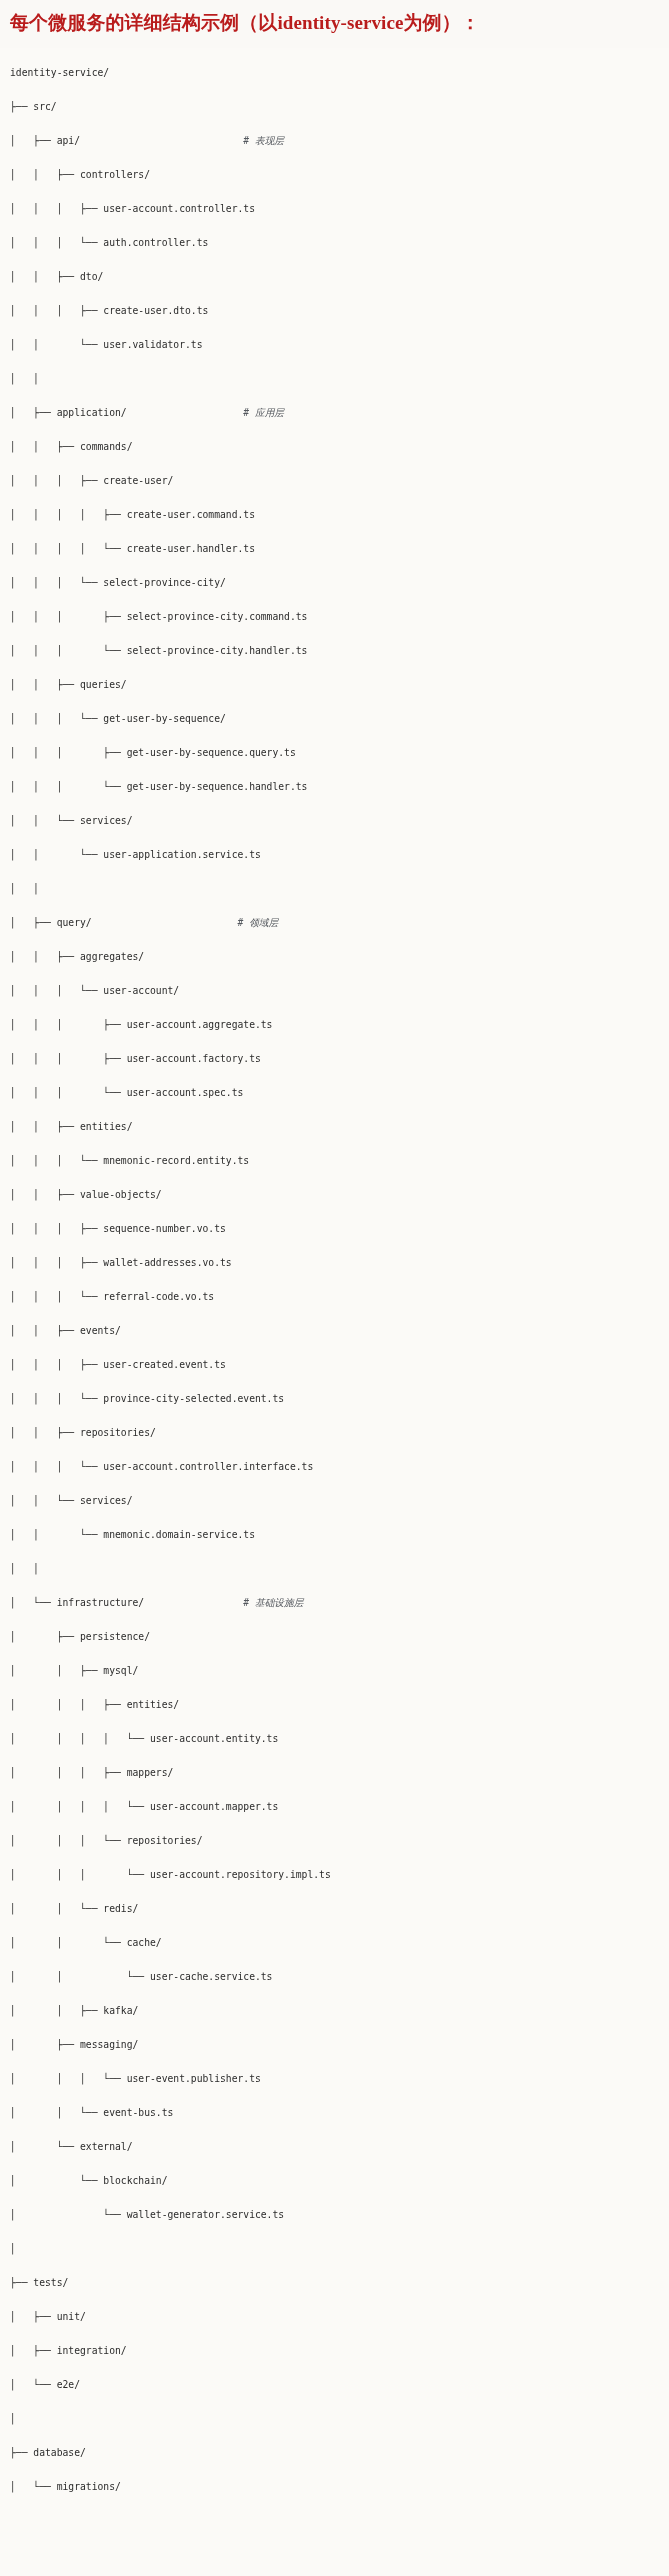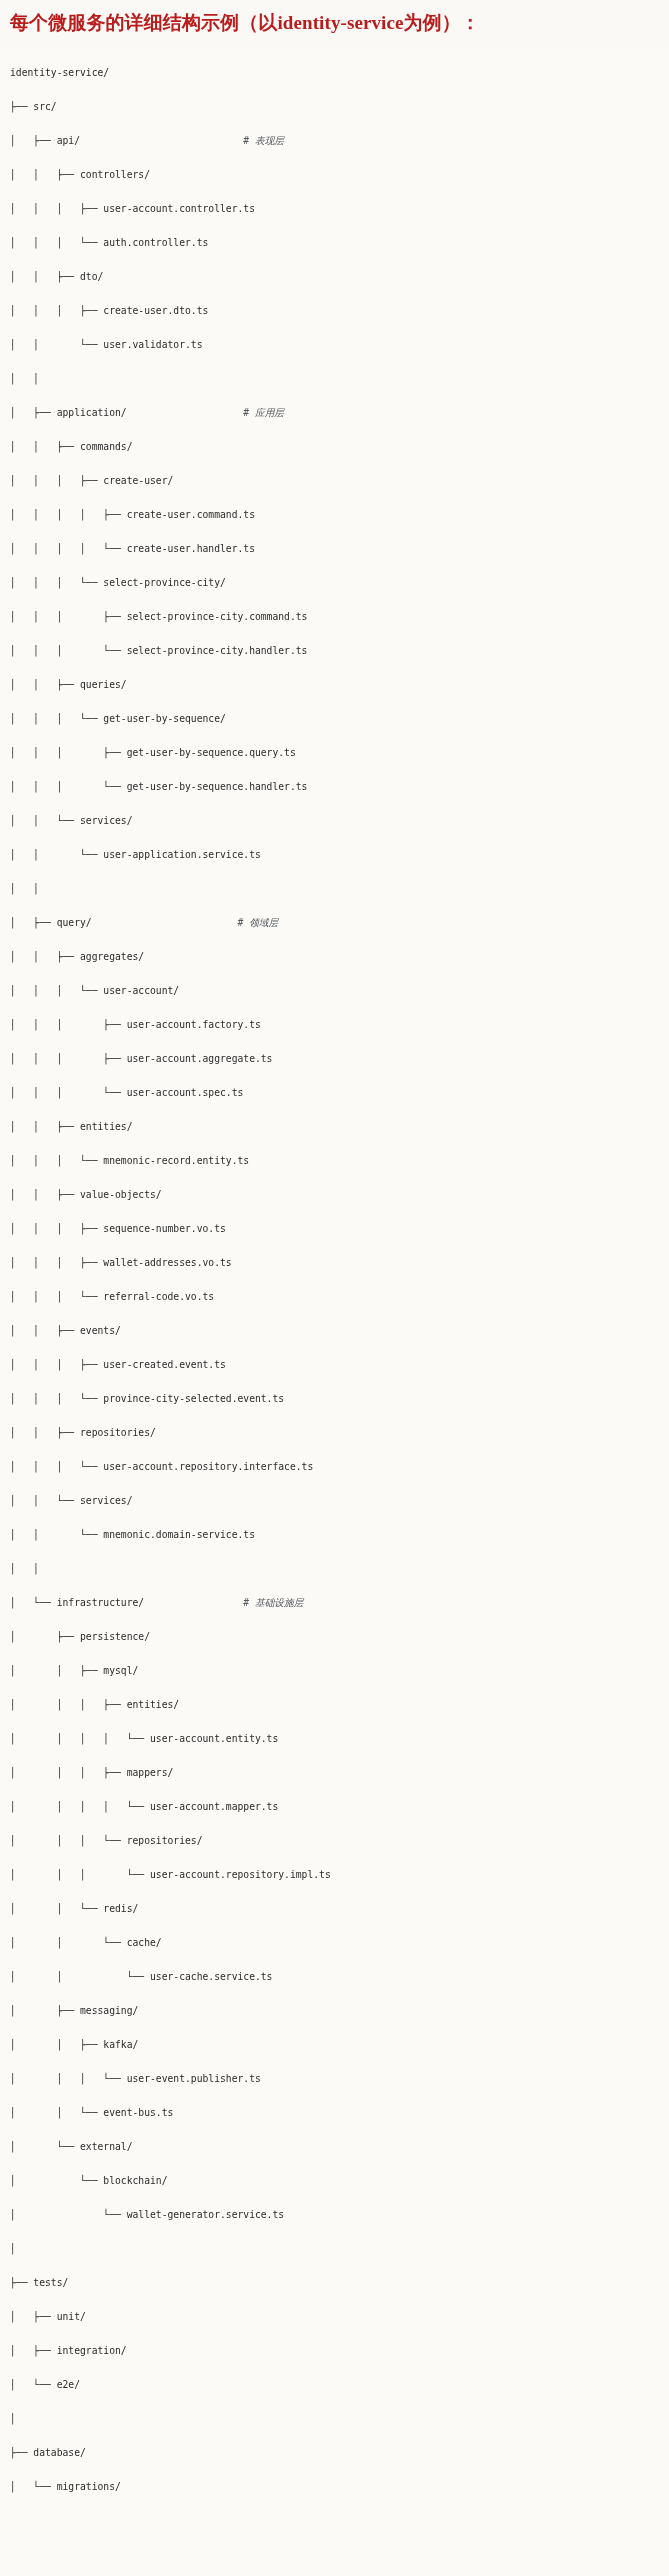--- a/index.html
+++ b/index.html
@@ -97,51 +97,51 @@
 <span class="ln"><span>│   │   ├── queries/</span></span>
 <span class="ln"><span>│   │   │   └── get-user-by-sequence/</span></span>
 <span class="ln"><span>│   │   │       ├── get-user-by-sequence.query.ts</span></span>
 <span class="ln"><span>│   │   │       └── get-user-by-sequence.handler.ts</span></span>
 <span class="ln"><span>│   │   └── services/</span></span>
 <span class="ln"><span>│   │       └── user-application.service.ts</span></span>
 <span class="ln"><span>│   │</span></span>
 <span class="ln"><span>│   ├── query/</span><span>                         </span><span class="cmt"># 领域层</span></span>
 <span class="ln"><span>│   │   ├── aggregates/</span></span>
 <span class="ln"><span>│   │   │   └── user-account/</span></span>
+<span class="ln"><span>│   │   │       ├── user-account.aggregate.ts</span></span>
 <span class="ln"><span>│   │   │       ├── user-account.factory.ts</span></span>
-<span class="ln"><span>│   │   │       ├── user-account.aggregate.ts</span></span>
 <span class="ln"><span>│   │   │       └── user-account.spec.ts</span></span>
 <span class="ln"><span>│   │   ├── entities/</span></span>
 <span class="ln"><span>│   │   │   └── mnemonic-record.entity.ts</span></span>
 <span class="ln"><span>│   │   ├── value-objects/</span></span>
 <span class="ln"><span>│   │   │   ├── sequence-number.vo.ts</span></span>
 <span class="ln"><span>│   │   │   ├── wallet-addresses.vo.ts</span></span>
 <span class="ln"><span>│   │   │   └── referral-code.vo.ts</span></span>
 <span class="ln"><span>│   │   ├── events/</span></span>
 <span class="ln"><span>│   │   │   ├── user-created.event.ts</span></span>
 <span class="ln"><span>│   │   │   └── province-city-selected.event.ts</span></span>
 <span class="ln"><span>│   │   ├── repositories/</span></span>
-<span class="ln"><span>│   │   │   └── user-account.repository.interface.ts</span></span>
+<span class="ln"><span>│   │   │   └── user-account.controller.interface.ts</span></span>
 <span class="ln"><span>│   │   └── services/</span></span>
 <span class="ln"><span>│   │       └── mnemonic.domain-service.ts</span></span>
 <span class="ln"><span>│   │</span></span>
 <span class="ln"><span>│   └── infrastructure/</span><span>                 </span><span class="cmt"># 基础设施层</span></span>
 <span class="ln"><span>│       ├── persistence/</span></span>
 <span class="ln"><span>│       │   ├── mysql/</span></span>
 <span class="ln"><span>│       │   │   ├── entities/</span></span>
 <span class="ln"><span>│       │   │   │   └── user-account.entity.ts</span></span>
 <span class="ln"><span>│       │   │   ├── mappers/</span></span>
 <span class="ln"><span>│       │   │   │   └── user-account.mapper.ts</span></span>
 <span class="ln"><span>│       │   │   └── repositories/</span></span>
 <span class="ln"><span>│       │   │       └── user-account.repository.impl.ts</span></span>
 <span class="ln"><span>│       │   └── redis/</span></span>
 <span class="ln"><span>│       │       └── cache/</span></span>
 <span class="ln"><span>│       │           └── user-cache.service.ts</span></span>
+<span class="ln"><span>│       │   ├── kafka/</span></span>
 <span class="ln"><span>│       ├── messaging/</span></span>
-<span class="ln"><span>│       │   ├── kafka/</span></span>
 <span class="ln"><span>│       │   │   └── user-event.publisher.ts</span></span>
 <span class="ln"><span>│       │   └── event-bus.ts</span></span>
 <span class="ln"><span>│       └── external/</span></span>
 <span class="ln"><span>│           └── blockchain/</span></span>
 <span class="ln"><span>│               └── wallet-generator.service.ts</span></span>
 <span class="ln"><span>│</span></span>
 <span class="ln"><span>├── tests/</span></span>
 <span class="ln"><span>│   ├── unit/</span></span>
 <span class="ln"><span>│   ├── integration/</span></span>
 <span class="ln"><span>│   └── e2e/</span></span>

